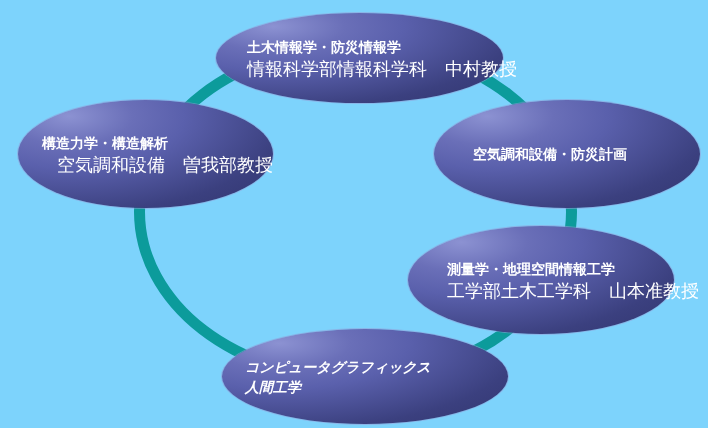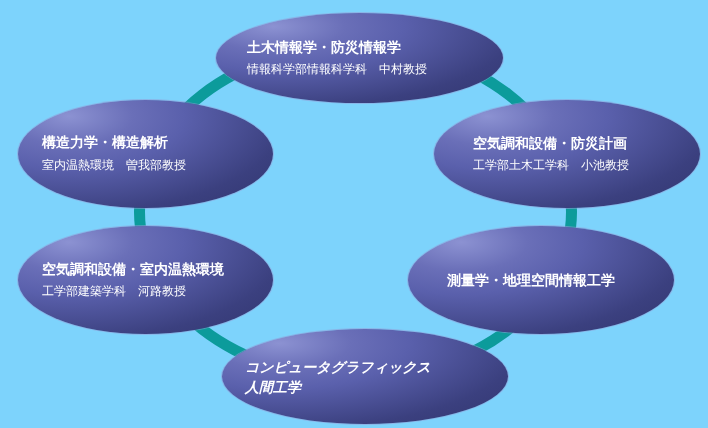--- a/index.html
+++ b/index.html
@@ -40,26 +40,27 @@
     box-shadow: 0 0 0 1px rgba(150,154,214,0.55);
   }
   .node-title {
     font-weight: bold;
     font-size: 14px;
     line-height: 22px;
     white-space: nowrap;
   }
   .node-sub {
     font-weight: normal;
-    font-size: 12px;
+    font-size: 18px;
     line-height: 22px;
     white-space: nowrap;
+    text-align: right;
   }
   .node-top          { left: 216px; top: 13px;  width: 287px; height: 90px;  padding-left: 31px; }
-  .node-left-top     { left: 18px;  top: 100px; width: 255px; height: 108px; padding-left: 24px; font-family: Liberation Serif, serif; }
+  .node-left-top     { left: 18px;  top: 100px; width: 255px; height: 108px; padding-left: 24px; }
   .node-right-top    { left: 434px; top: 100px; width: 266px; height: 108px; padding-left: 39px; }
   .node-left-bottom  { left: 18px;  top: 226px; width: 255px; height: 108px; padding-left: 24px; }
   .node-right-bottom { left: 408px; top: 226px; width: 266px; height: 108px; padding-left: 39px; }
   .node-bottom       { left: 222px; top: 329px; width: 286px; height: 95px;  padding-left: 23px; }
   .node-bottom .node-title,
   .node-bottom .node-sub { line-height: 20px; font-style: italic; }
 </style>
 </head>
 <body>
 
@@ -67,35 +68,31 @@
 
   <div class="ring"></div>
 
   <div class="node node-top">
     <div class="node-title">土木情報学・防災情報学</div>
     <div class="node-sub">情報科学部情報科学科　中村教授</div>
   </div>
 
   <div class="node node-left-top">
     <div class="node-title">構造力学・構造解析</div>
-    <div class="node-sub">室内温熱環境　曽我部教授</div>
+    <div class="node-sub">空気調和設備　曽我部教授</div>
   </div>
 
   <div class="node node-right-top">
     <div class="node-title">空気調和設備・防災計画</div>
-    <div class="node-sub">工学部土木工学科　小池教授</div>
   </div>
 
-  <div class="node node-left-bottom">
-    <div class="node-title">空気調和設備・室内温熱環境</div>
-    <div class="node-sub">工学部建築学科　河路教授</div>
-  </div>
 
   <div class="node node-right-bottom">
     <div class="node-title">測量学・地理空間情報工学</div>
+    <div class="node-sub">工学部土木工学科　山本准教授</div>
   </div>
 
   <div class="node node-bottom">
     <div class="node-title">コンピュータグラフィックス</div>
     <div class="node-title">人間工学</div>
   </div>
 
 </div>
 
 </body></html>

